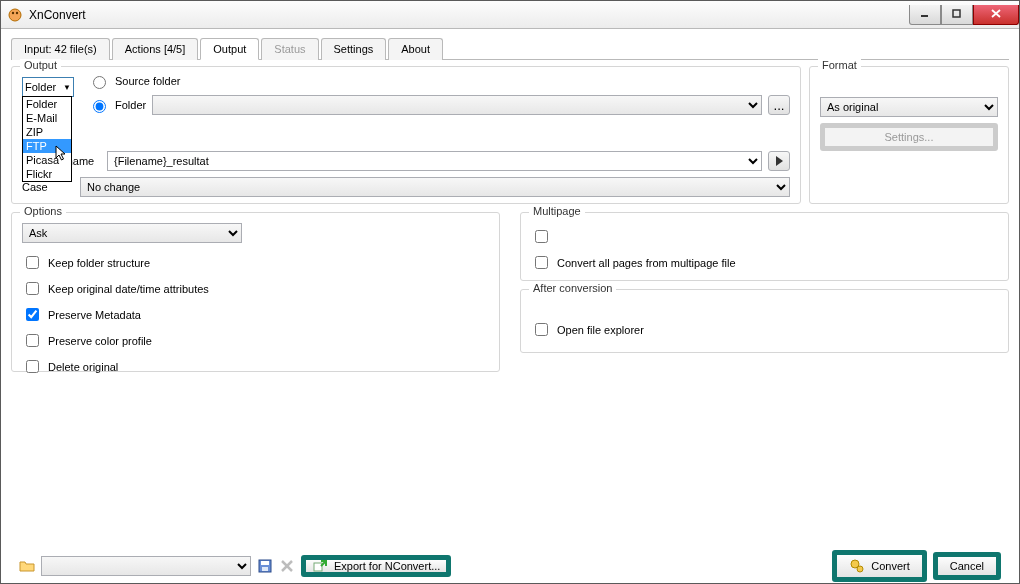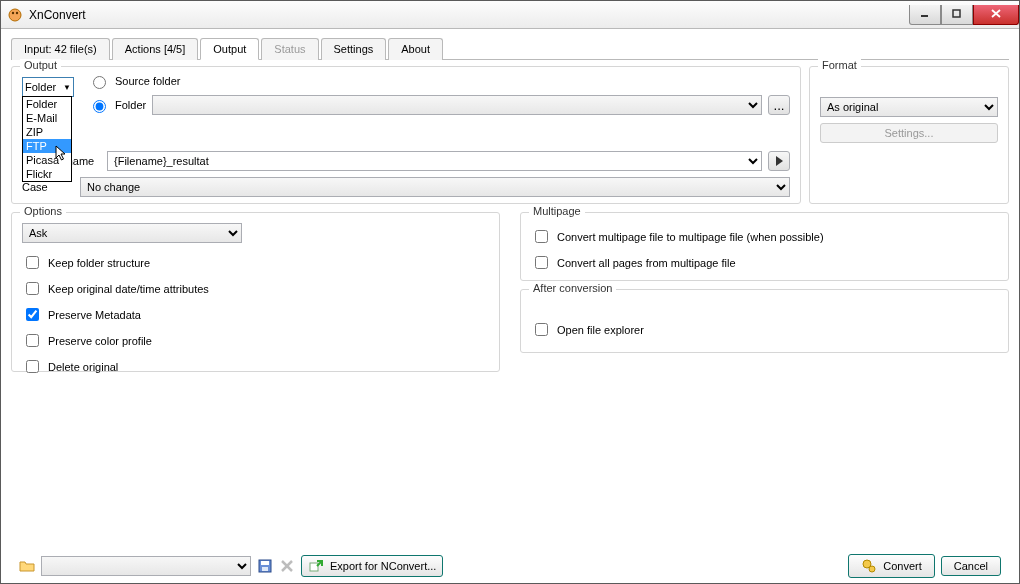--- a/index.html
+++ b/index.html
@@ -60,21 +60,21 @@
 .dropdown-open div { padding:1px 3px; font-size:11px; }
 .dropdown-open div.hi { background:#3399ff; color:#fff; }
 .cursor { position:absolute; width:14px; height:18px; z-index:200; pointer-events:none; }
 .squarebtn { width:22px; height:20px; border:1px solid #abadb3; background:linear-gradient(#f7f7f7,#e1e1e1); display:flex; align-items:center; justify-content:center; border-radius:3px; }
 .cols { display:flex; gap:20px; }
 .col { flex:1; }
 .chk { display:flex; align-items:center; gap:6px; margin-bottom:7px; }
 .chk input { width:13px; height:13px; }
 .statusbar { height:34px; border-top:0; display:flex; align-items:center; padding:0 8px; gap:6px; margin-top:auto; }
 .btn {
-  border:1px solid #0f766e; border-radius:3px; padding:3px 12px;
+  border:5px solid #0f766e; border-radius:3px; padding:3px 12px;
   background:linear-gradient(#fdfdfd,#e5e5e5); font-size:11px; display:flex; align-items:center; gap:6px;
 }
 .btn.small { padding:1px 6px; height:22px; }
 .btn.disabled { color:#999; border-color:#ccc; background:#f3f3f3; }
 label { font-size:11px; }
 .flex1 { flex:1; }
 .iconimg { width:16px; height:16px; display:inline-block; }
 </style>
 </head>
 <body>
@@ -226,21 +226,20 @@
               <input type="checkbox" style="">
               <label>Delete original</label>
             </div>
         </div>
       </div>
       <div class="col">
         <div class="group" style="padding-bottom:6px;">
           <span class="group-title">Multipage</span>
           <div class="chk" style="margin-top:4px;">
               <input type="checkbox" style="">
-              <label>Convert multipage file to multipage file (when possible)</label>
             </div>
           <div class="chk" style="margin-bottom:2px;align-items:center;">
               <input type="checkbox" style="">
               <label>Convert all pages from multipage file</label>
             </div>
         </div>
         <div class="group" style="padding-bottom:6px;">
           <span class="group-title">After conversion</span>
           <div class="chk" style="margin-top:20px;">
               <input type="checkbox" style="">

